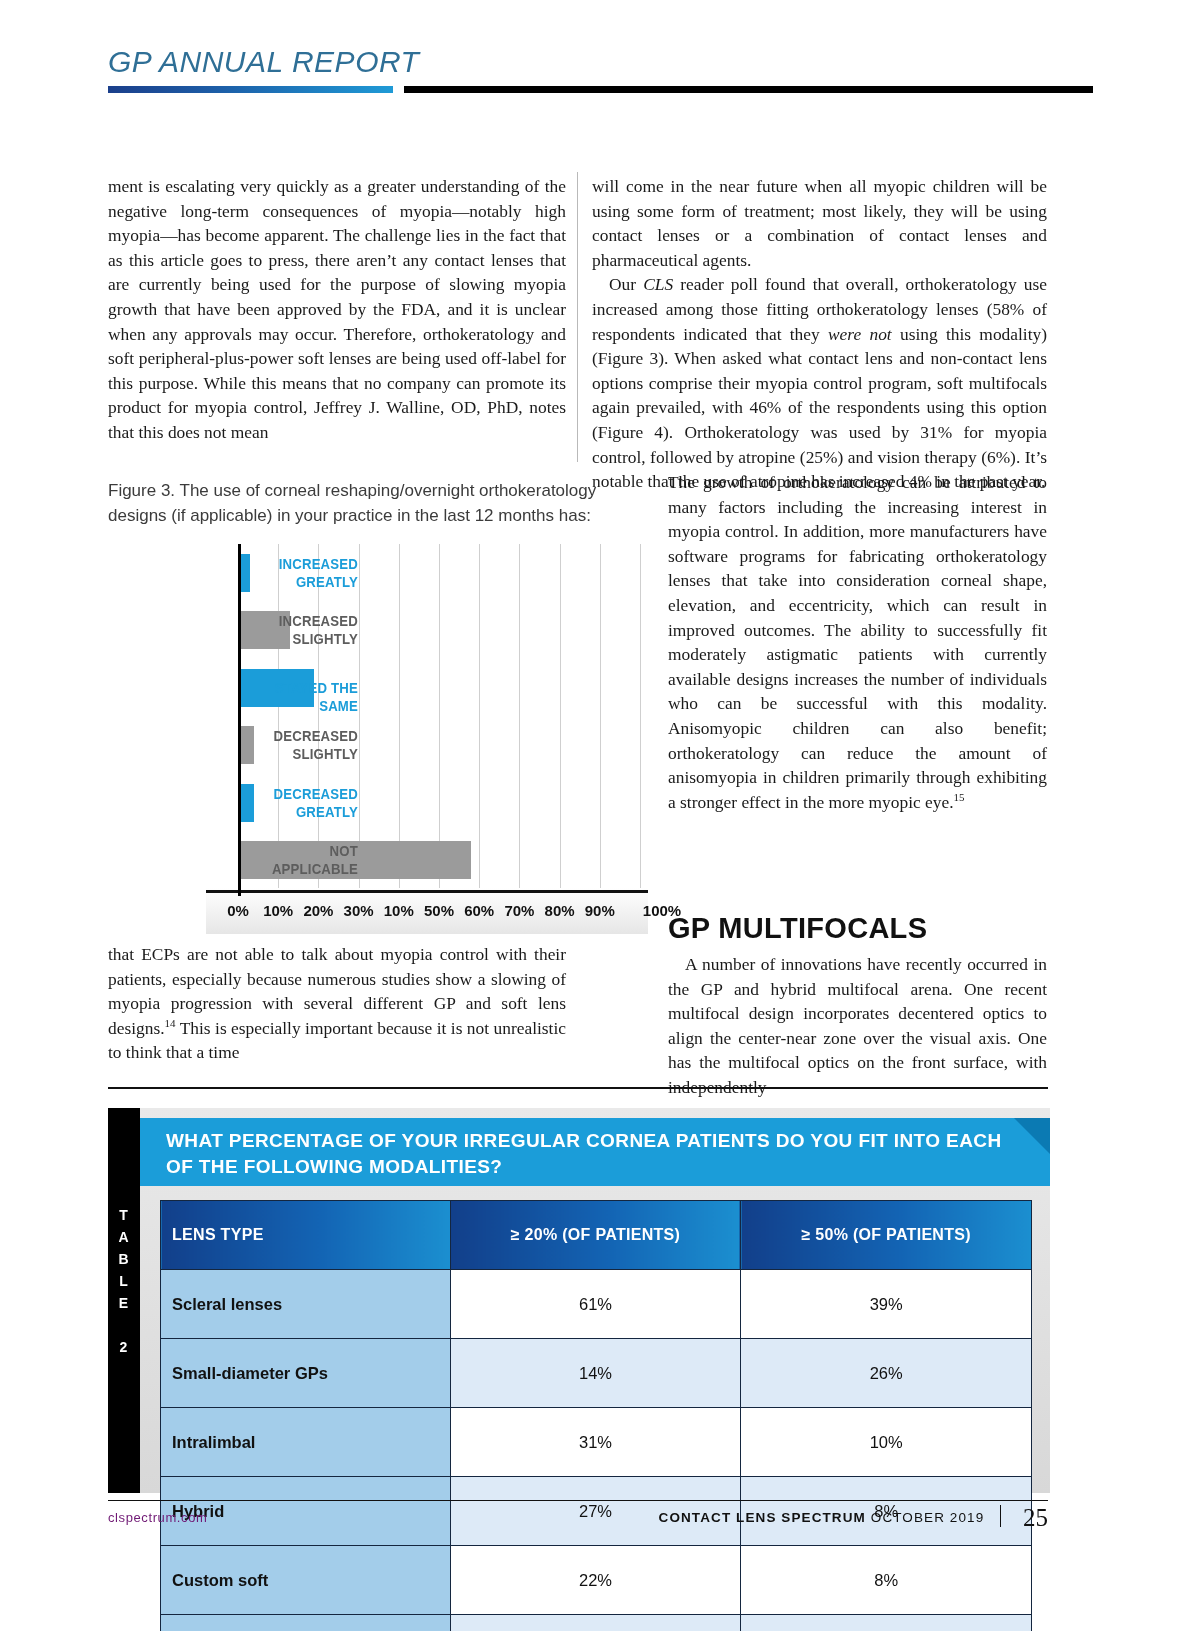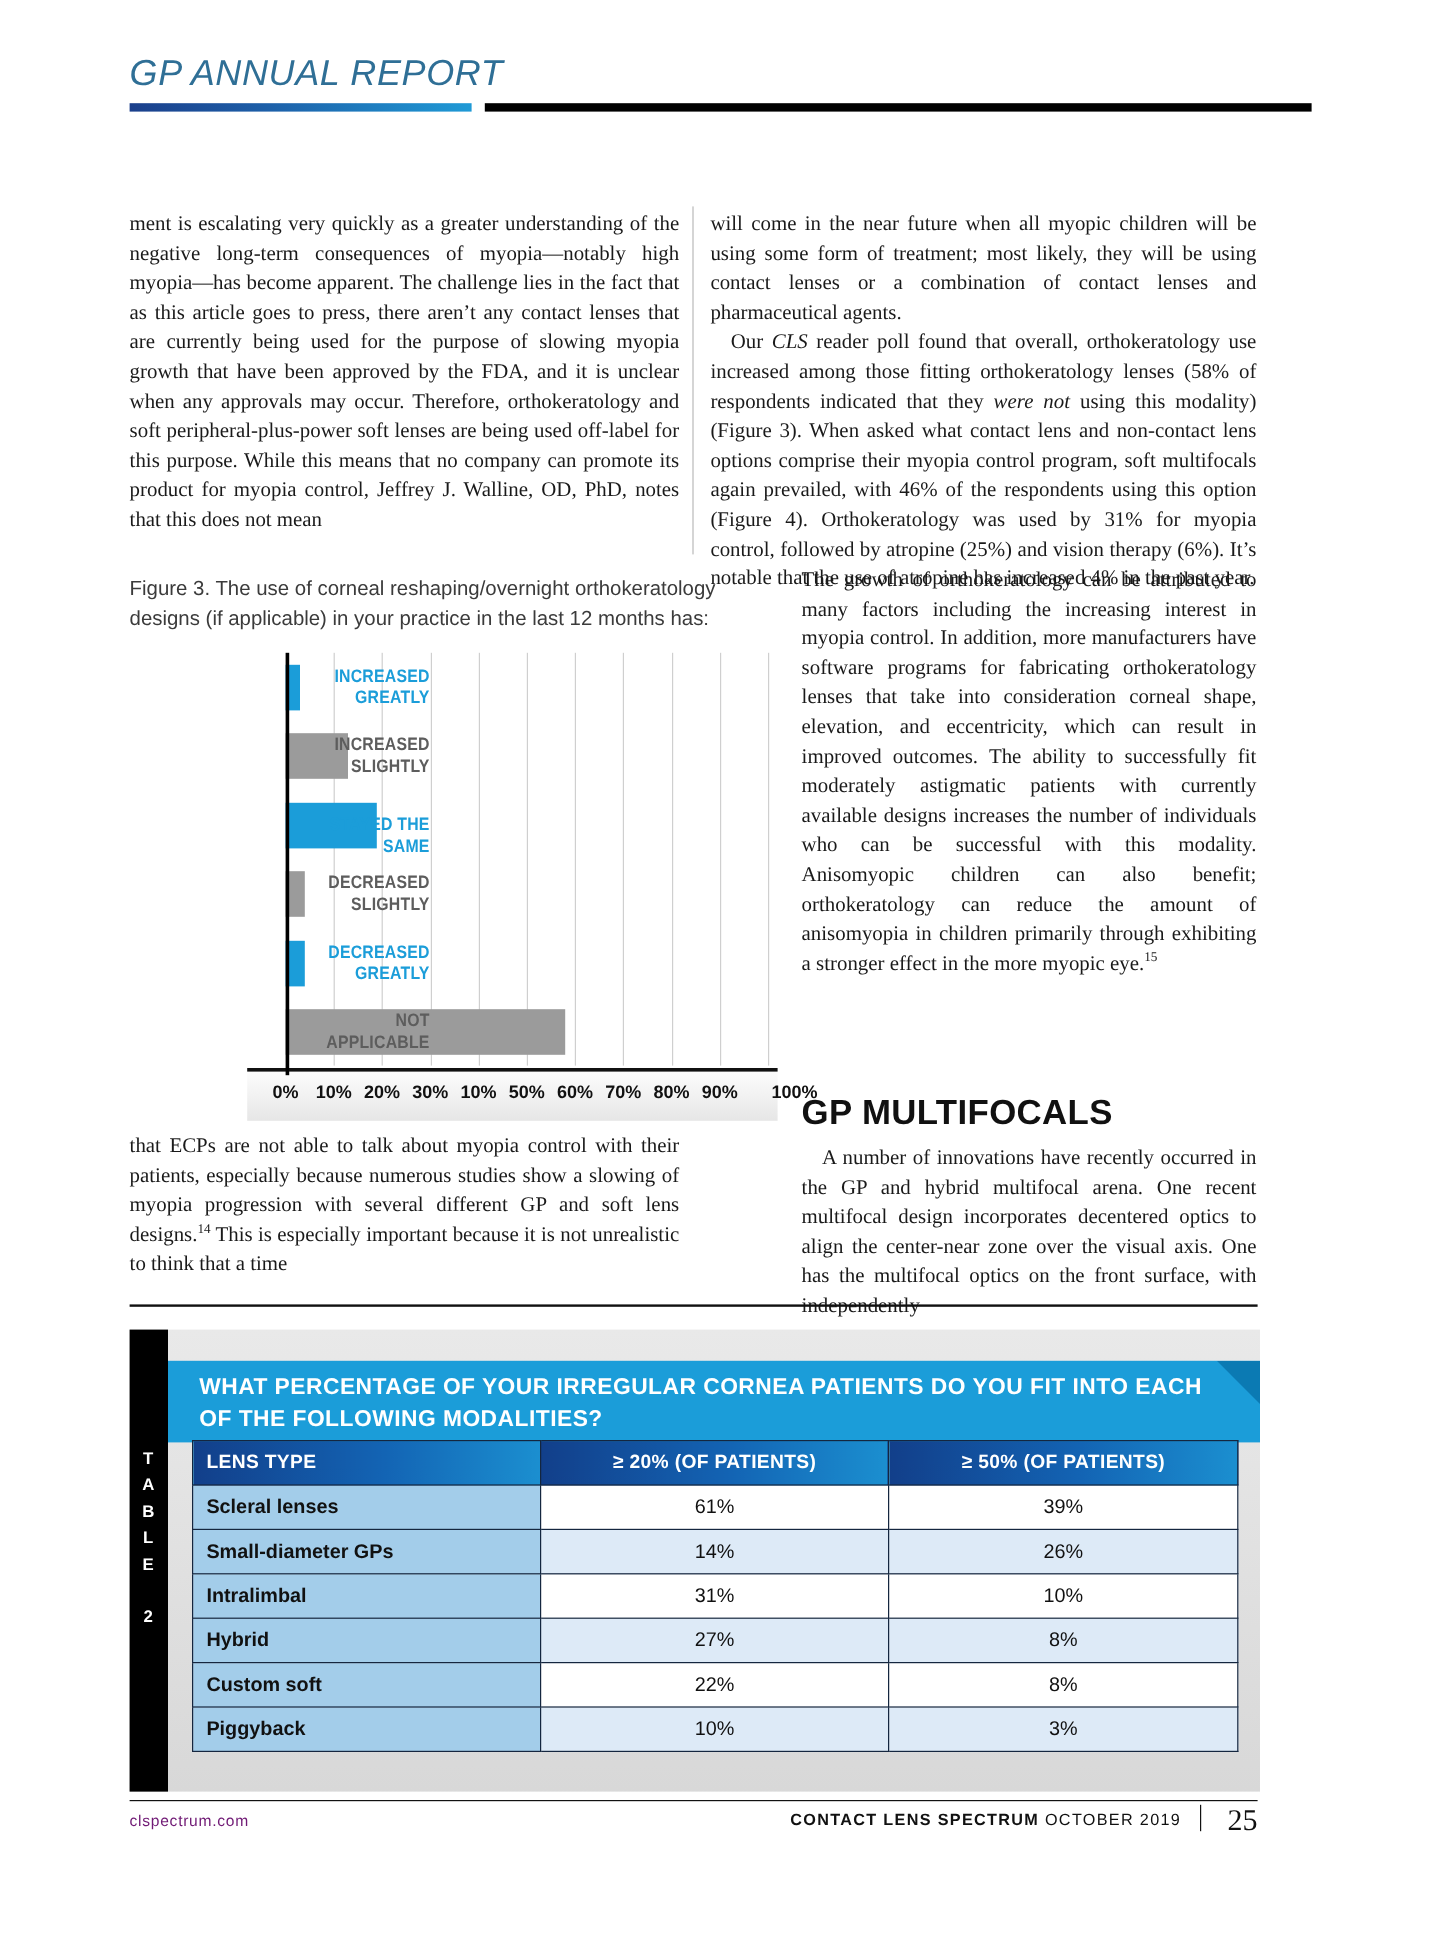--- a/index.html
+++ b/index.html
@@ -90,35 +90,35 @@
   .tbl-shadow{position:absolute;left:0;top:0;width:942px;height:385px;
      background:linear-gradient(to bottom,#e9e9e9,#d8d8d8);}
   .tbl-sidebar{position:absolute;left:0;top:0;width:32px;height:385px;background:#000;}
   .tbl-sideword{
     position:absolute;left:0;top:96px;width:32px;text-align:center;
     font-family:"Liberation Sans",sans-serif;font-weight:700;font-size:14px;
     color:#fff;line-height:22px;letter-spacing:1px;
   }
   .tbl-sideword span{display:block;}
   .tbl-banner{
-    position:absolute;left:32px;top:26px;width:910px;height:68px;
+    position:absolute;left:32px;top:10px;width:910px;height:68px;
     background:#1b9dd9;overflow:hidden;
   }
   .tbl-banner .notch{
     position:absolute;right:0;top:0;width:36px;height:36px;
     background:#0b7ab3;clip-path:polygon(100% 0,0 0,100% 100%);
   }
   .tbl-banner-text{
     position:absolute;left:26px;top:10px;width:860px;
     font-family:"Liberation Sans Narrow","Liberation Sans",sans-serif;
     font-weight:700;font-size:19px;line-height:26px;color:#fff;letter-spacing:0.4px;
   }
   .tbl{position:absolute;left:52px;top:92px;width:872px;border-collapse:collapse;
     font-family:"Liberation Sans Narrow","Liberation Sans",sans-serif;}
-  .tbl th,.tbl td{border:1px solid #14263f;padding:0;height:36px;}
+  .tbl th,.tbl td{border:1px solid #14263f;padding:16px;height:36px;}
   .tbl thead th{
     color:#fff;font-weight:700;font-size:16px;letter-spacing:0.3px;
     background:linear-gradient(to right,#123f8a 0%,#1364b4 55%,#1b8fd0 100%);
   }
   .tbl thead th.c1{text-align:left;padding-left:11px;}
   .tbl thead th.cn{text-align:center;margin-top:37px;}
   .tbl td.lens{
     background:#a3cdea;text-align:left;padding-left:11px;
     font-weight:700;font-size:16.5px;color:#111;
   }

